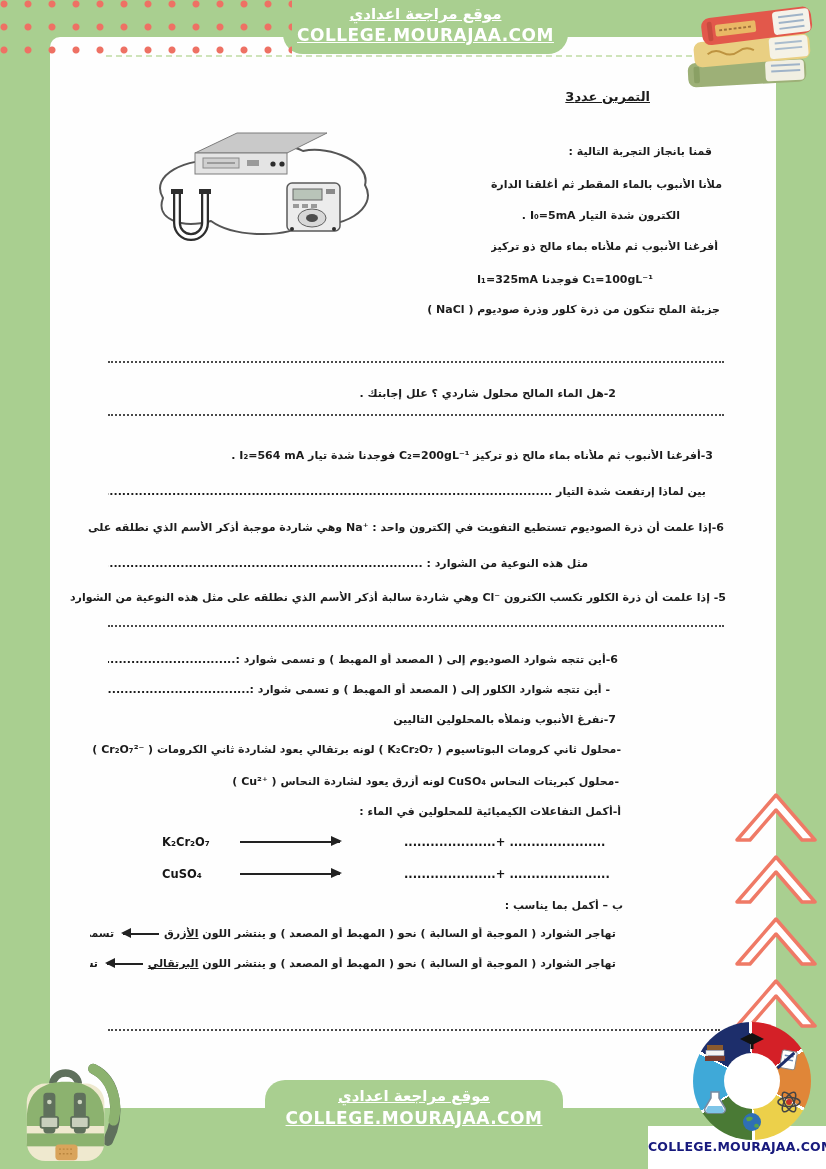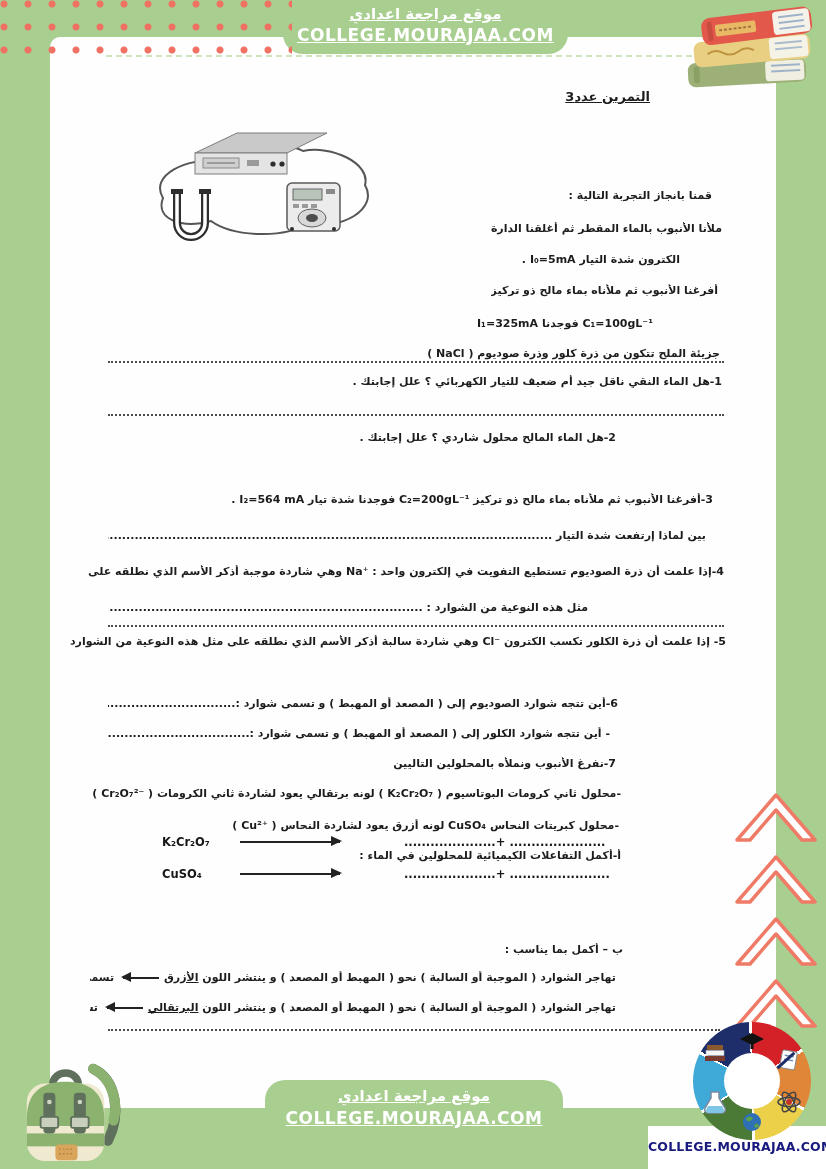--- a/index.html
+++ b/index.html
@@ -46,21 +46,21 @@
     position:absolute;left:50px;top:37px;width:726px;height:1071px;z-index:2;
     background:#fefefe;border-radius:10px;
   }
   .top-dash{position:absolute;left:56px;right:54px;top:18px;border-top:2px dashed #cfe4ba;}
   .title{
     position:absolute;top:52px;right:126px;direction:rtl;
     font:700 13px "DejaVu Sans",sans-serif;color:#1c1c1c;text-decoration:underline;
   }
   .line{
     position:absolute;direction:rtl;white-space:nowrap;overflow:hidden;
-    font:700 11px/14px "DejaVu Sans",sans-serif;color:#1c1c1c;margin-top:44px;
+    font:700 11px/14px "DejaVu Sans",sans-serif;color:#1c1c1c;
   }
   .dotline{position:absolute;height:0;border-bottom:2px dotted #4a4a4a;}
   .eq-row{
     position:absolute;left:112px;display:flex;align-items:center;direction:ltr;
     font:700 11.5px "DejaVu Sans",sans-serif;color:#161616;
   }
   .eq-formula{display:inline-block;width:72px;}
   .eq-arrow{position:relative;display:inline-block;width:100px;height:2.5px;background:#222;margin:0 64px 0 6px;}
   .eq-arrow::after{
     content:'';position:absolute;right:-2px;top:-4.5px;
@@ -150,30 +150,29 @@
     </g>
   </svg>
 
   <div class="line" style="top:108px;right:64px">قمنا بانجاز التجربة التالية :</div>
   <div class="line" style="top:141px;right:54px">ملأنا الأنبوب بالماء المقطر ثم أغلقنا الدارة</div>
   <div class="line" style="top:172px;right:96px">الكترون شدة التيار I₀=5mA .</div>
   <div class="line" style="top:203px;right:58px">أفرغنا الأنبوب ثم ملأناه بماء مالح ذو تركيز</div>
   <div class="line" style="top:236px;right:123px">C₁=100gL⁻¹‎ فوجدنا I₁=325mA</div>
   <div class="line" style="top:266px;right:56px">جزيئة الملح تتكون من ذرة كلور وذرة صوديوم ( NaCl )</div>
 
-  <div class="line" style="top:294px;right:54px">1-هل الماء النقي ناقل جيد أم ضعيف للتيار الكهربائي ؟ علل إجابتك .</div>
   <div class="dotline" style="top:324px;left:58px;right:52px"></div>
 
   <div class="line" style="top:350px;right:160px">2-هل الماء المالح محلول شاردي ؟ علل إجابتك .</div>
   <div class="dotline" style="top:377px;left:58px;right:52px"></div>
 
   <div class="line" style="top:412px;right:63px;left:20px">3-أفرغنا الأنبوب ثم ملأناه بماء مالح ذو تركيز C₂=200gL⁻¹‎ فوجدنا شدة تيار I₂=564 mA .</div>
   <div class="line" style="top:448px;right:70px;left:58px">بين لماذا إرتفعت شدة التيار ..........................................................................................................................</div>
 
-  <div class="line" style="top:484px;right:52px;left:20px">4-إذا علمت أن ذرة الصوديوم تستطيع التفويت في إلكترون واحد : Na⁺‎ وهي شاردة موجبة أذكر الأسم الذي نطلقه على</div>
+  <div class="line" style="top:484px;right:52px;left:20px">6-إذا علمت أن ذرة الصوديوم تستطيع التفويت في إلكترون واحد : Na⁺‎ وهي شاردة موجبة أذكر الأسم الذي نطلقه على</div>
   <div class="line" style="top:520px;right:188px;left:58px">مثل هذه النوعية من الشوارد : ..............................................................................................................</div>
 
   <div class="line" style="top:554px;right:50px;left:20px">5- إذا علمت أن ذرة الكلور تكسب الكترون Cl⁻‎ وهي شاردة سالبة أذكر الأسم الذي نطلقه على مثل هذه النوعية من الشوارد</div>
   <div class="dotline" style="top:588px;left:58px;right:52px"></div>
 
   <div class="line" style="top:616px;right:158px;left:58px">6-أين تتجه شوارد الصوديوم إلى ( المصعد أو المهبط ) و تسمى شوارد :.......................................................</div>
   <div class="line" style="top:646px;right:166px;left:58px">- أين تتجه شوارد الكلور إلى ( المصعد أو المهبط ) و تسمى شوارد :.......................................................</div>
 
   <div class="line" style="top:676px;right:160px">7-نفرغ الأنبوب ونملأه بالمحلولين التاليين</div>
   <div class="line" style="top:706px;right:155px;left:30px">-محلول ثاني كرومات البوتاسيوم ( K₂Cr₂O₇ ) لونه برتقالي يعود لشاردة ثاني الكرومات ( Cr₂O₇²⁻‎ )</div>

